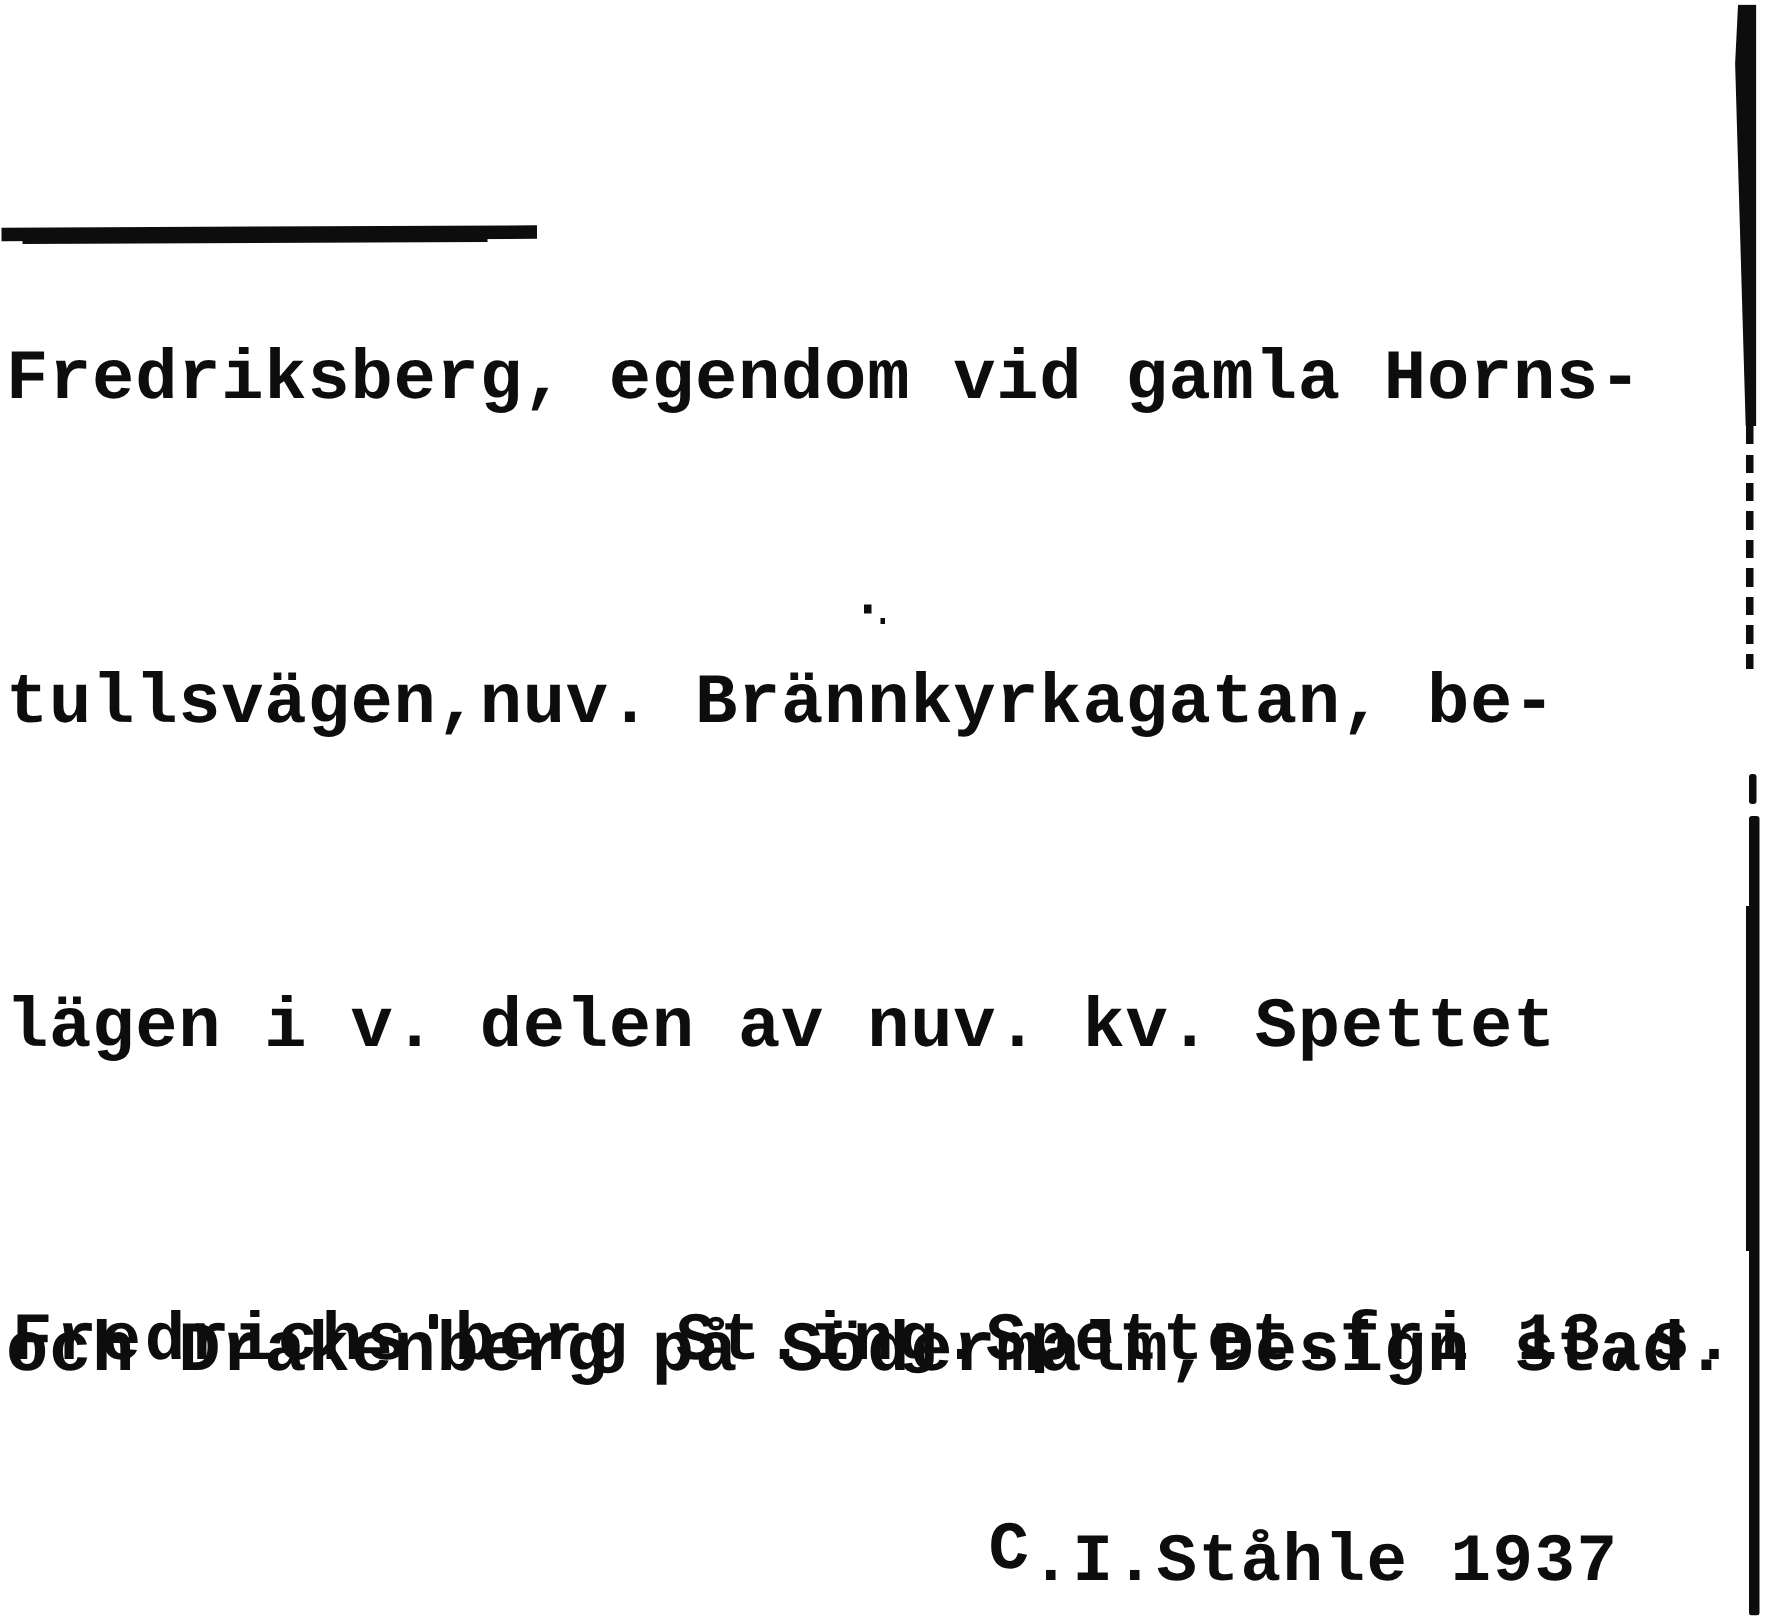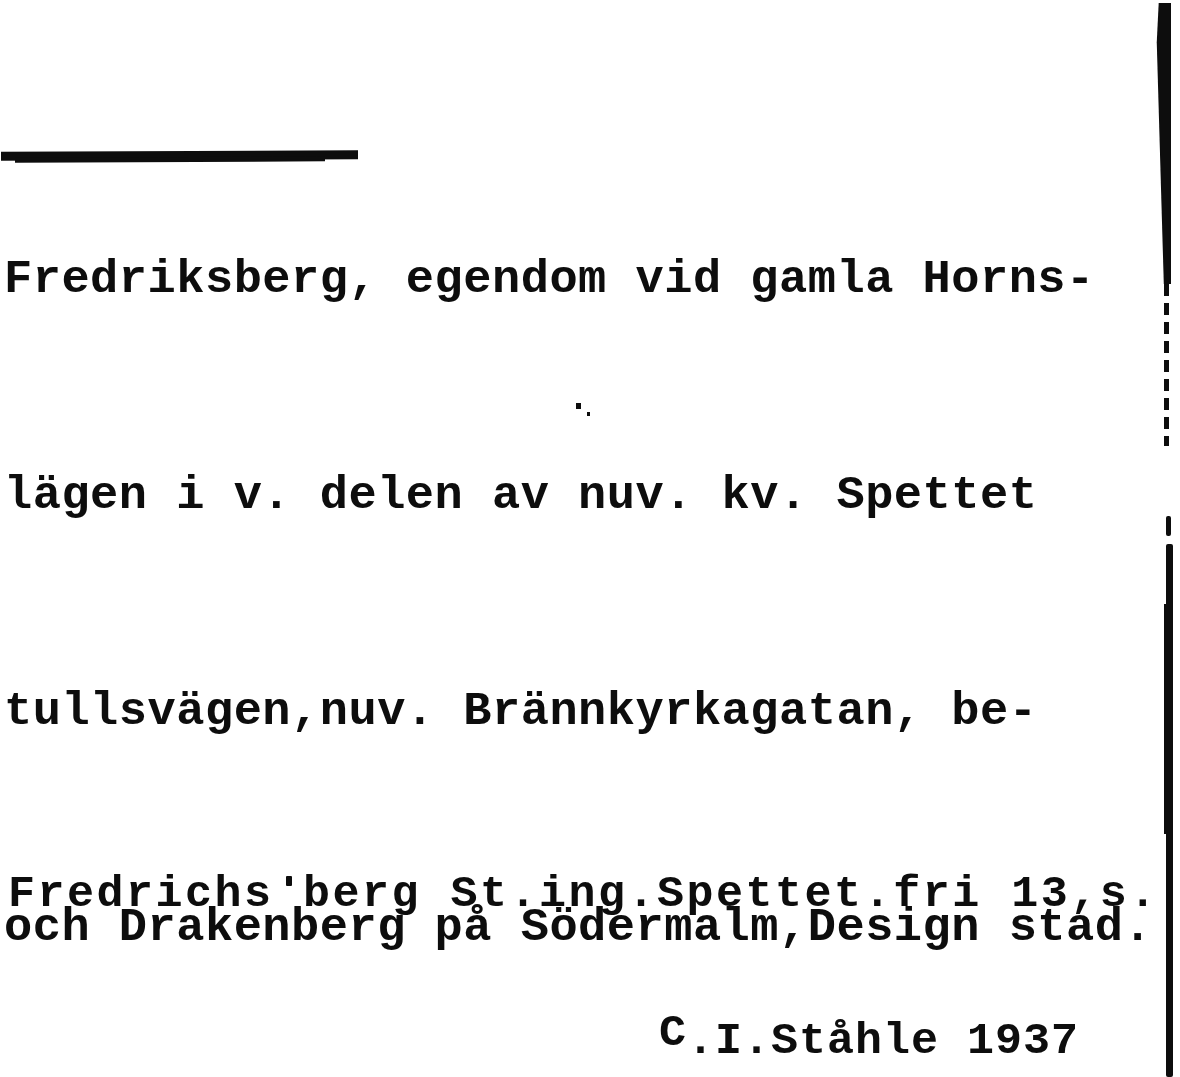--- a/index.html
+++ b/index.html
@@ -11,21 +11,21 @@
     position:relative; overflow:hidden;
     font-family:"Liberation Mono","DejaVu Sans Mono",monospace;
   }
   .abs { position:absolute; }
   .para {
     color:var(--ink);
     font-weight:700;
     white-space:pre;
   }
   .para1 {
-    left:4px; top:100px;
+    left:4px; top:74px;
     font-size:47px; line-height:72px; letter-spacing:0.5px;
   }
   .para2 {
     left:8px; top:772px;
     font-size:45px; line-height:49px; letter-spacing:2.5px;
   }
   .signature {
     left:659px; top:1016px;
     font-size:45px; line-height:52px; letter-spacing:1px;
     color:var(--ink); font-weight:700; white-space:pre;
@@ -73,22 +73,22 @@
   .speck2 {
     left:286px; top:876px; width:6px; height:10px;
     background:var(--ink); border-radius:1px;
   }
 </style>
 </head>
 <body>
 
 <div class="abs para para1">
   <div>Fredriksberg, egendom vid gamla Horns-</div>
+  <div>tullsvägen,nuv. Brännkyrkagatan, be-</div>
   <div>lägen i v. delen av nuv. kv. Spettet</div>
-  <div>tullsvägen,nuv. Brännkyrkagatan, be-</div>
   <div>och Drakenberg på Södermalm,Design stad.</div>
 </div>
 
 <div class="abs headword-underline"></div>
 
 <div class="abs speck1"></div>
 
 <div class="abs para para2">
   <div>Fredrichs berg St.ing.Spettet.fri 13,s.</div>
   

